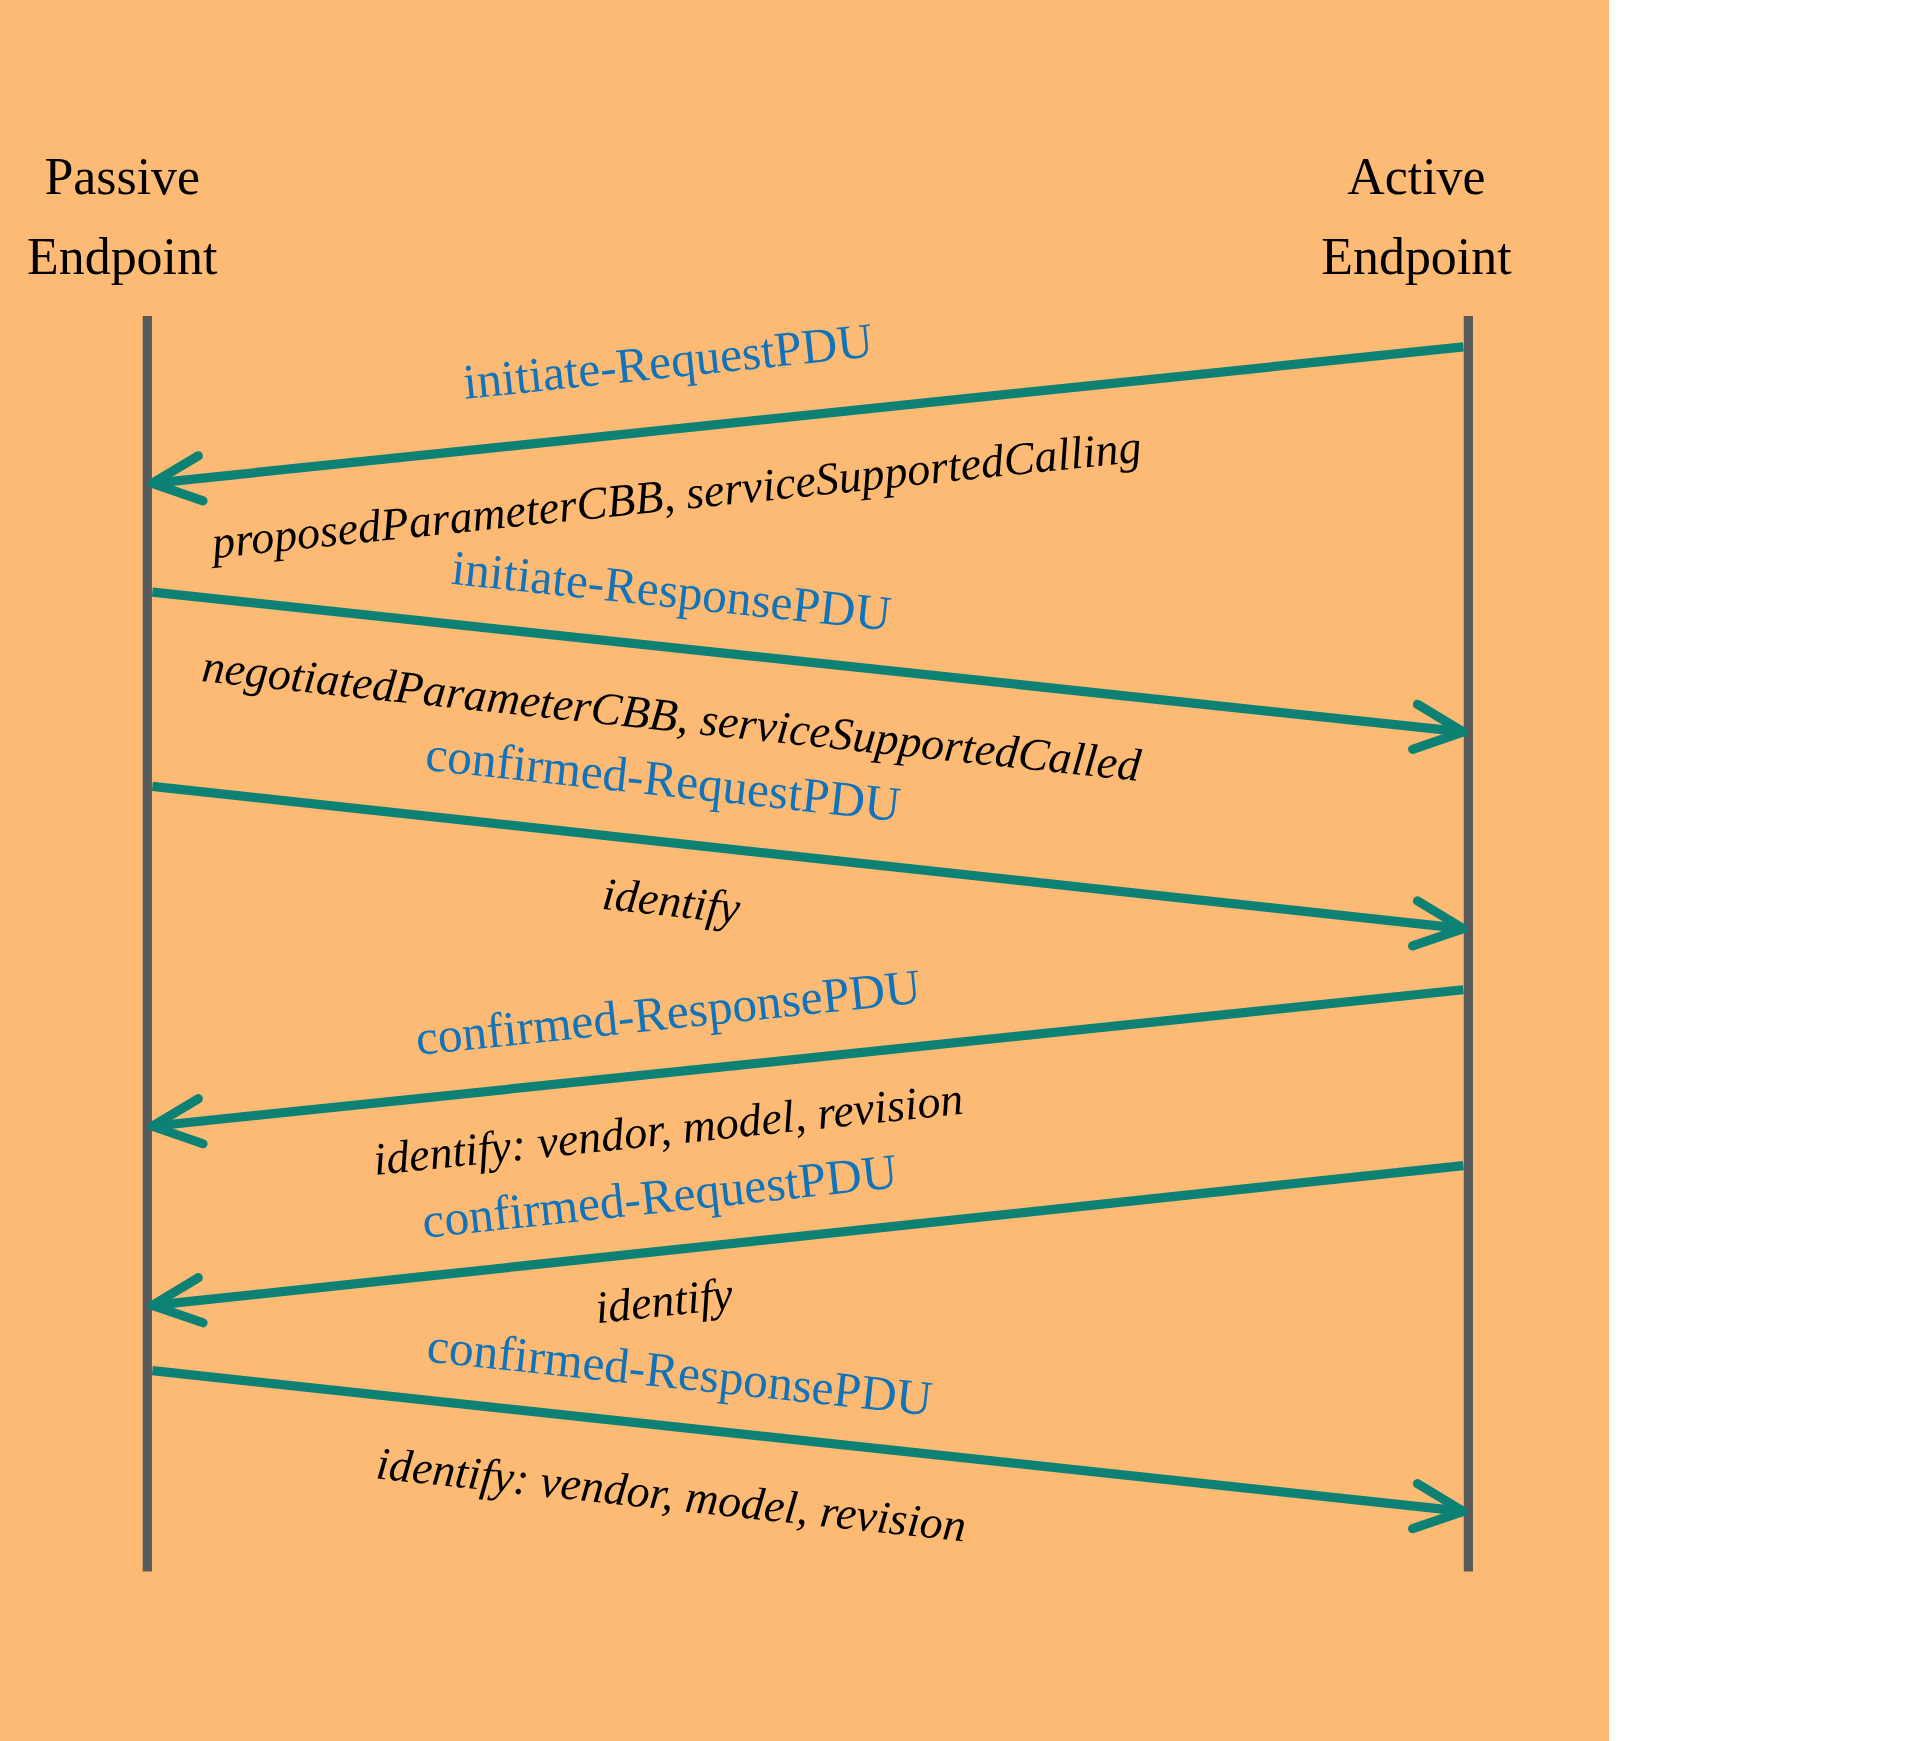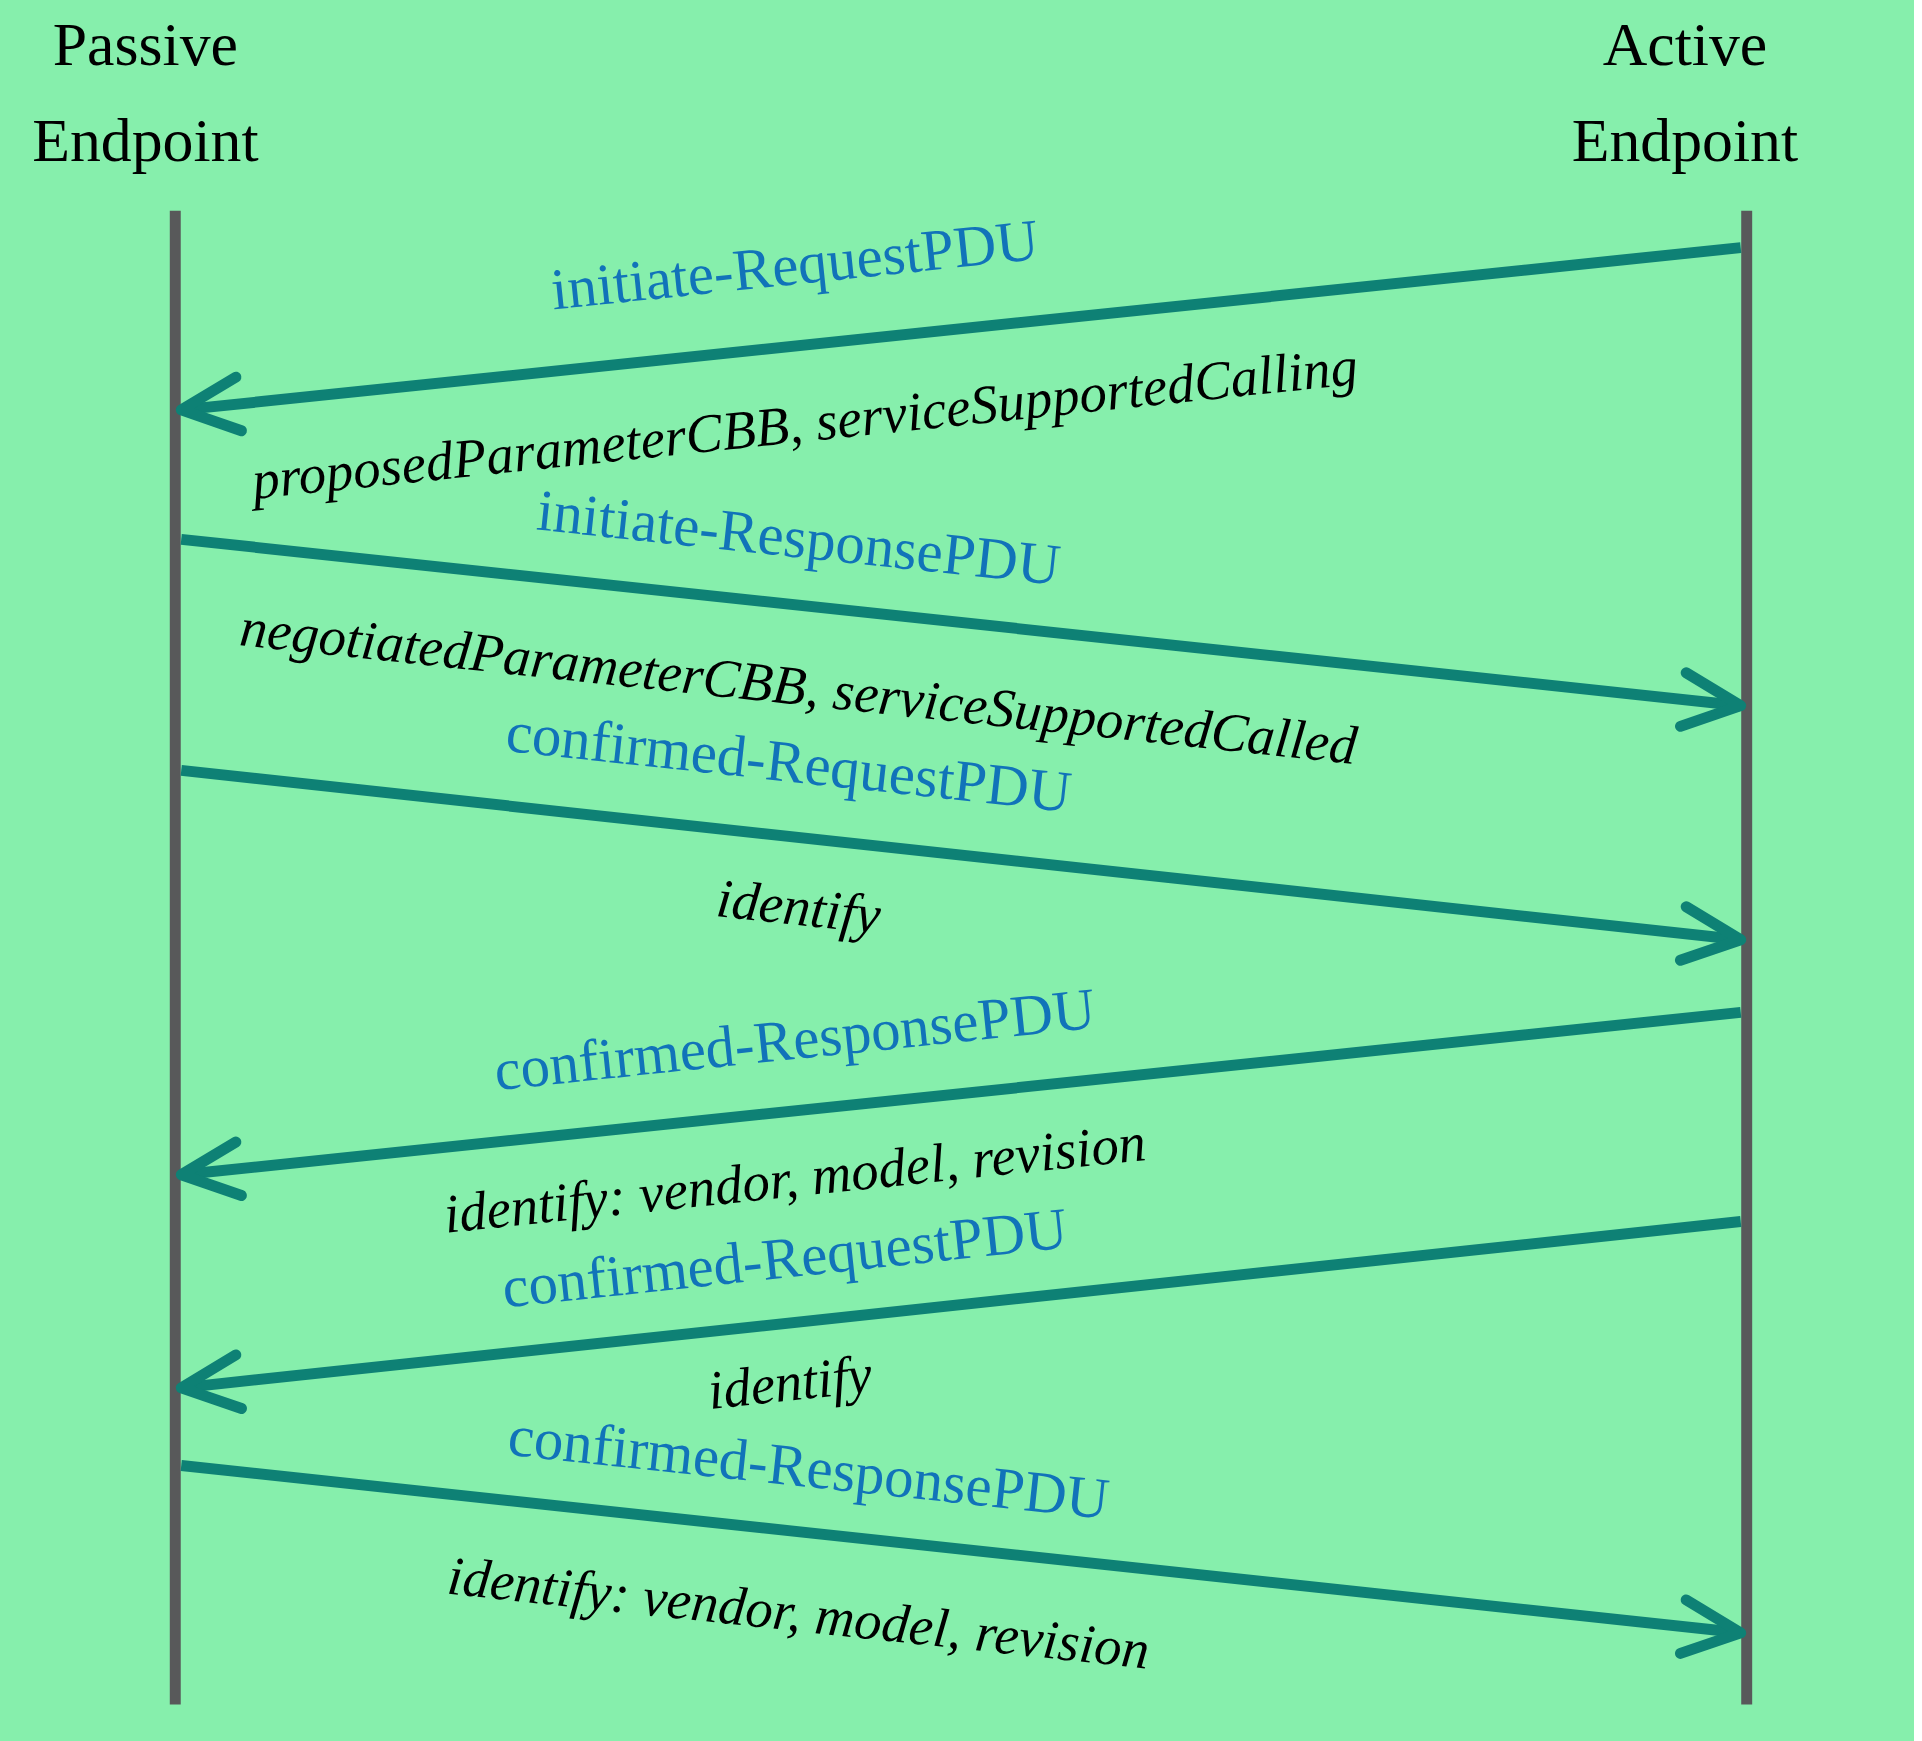--- a/index.html
+++ b/index.html
@@ -2,23 +2,23 @@
 <html><head>
 <meta charset="utf-8">
 <style>
   html, body {
     margin: 0;
     padding: 0;
     background: #ffffff;
   }
   .stage {
     position: relative;
-    width: 1914px;
+    width: 1609px;
     height: 1741px;
-    background: #86efac;
+    background: #fdba74;
     overflow: hidden;
     text-decoration: underline;
   }
   svg {
     display: block;
     width: 100%;
     height: 100%;
   }
   svg text {
     font-family: "Liberation Serif", "DejaVu Serif", serif;

